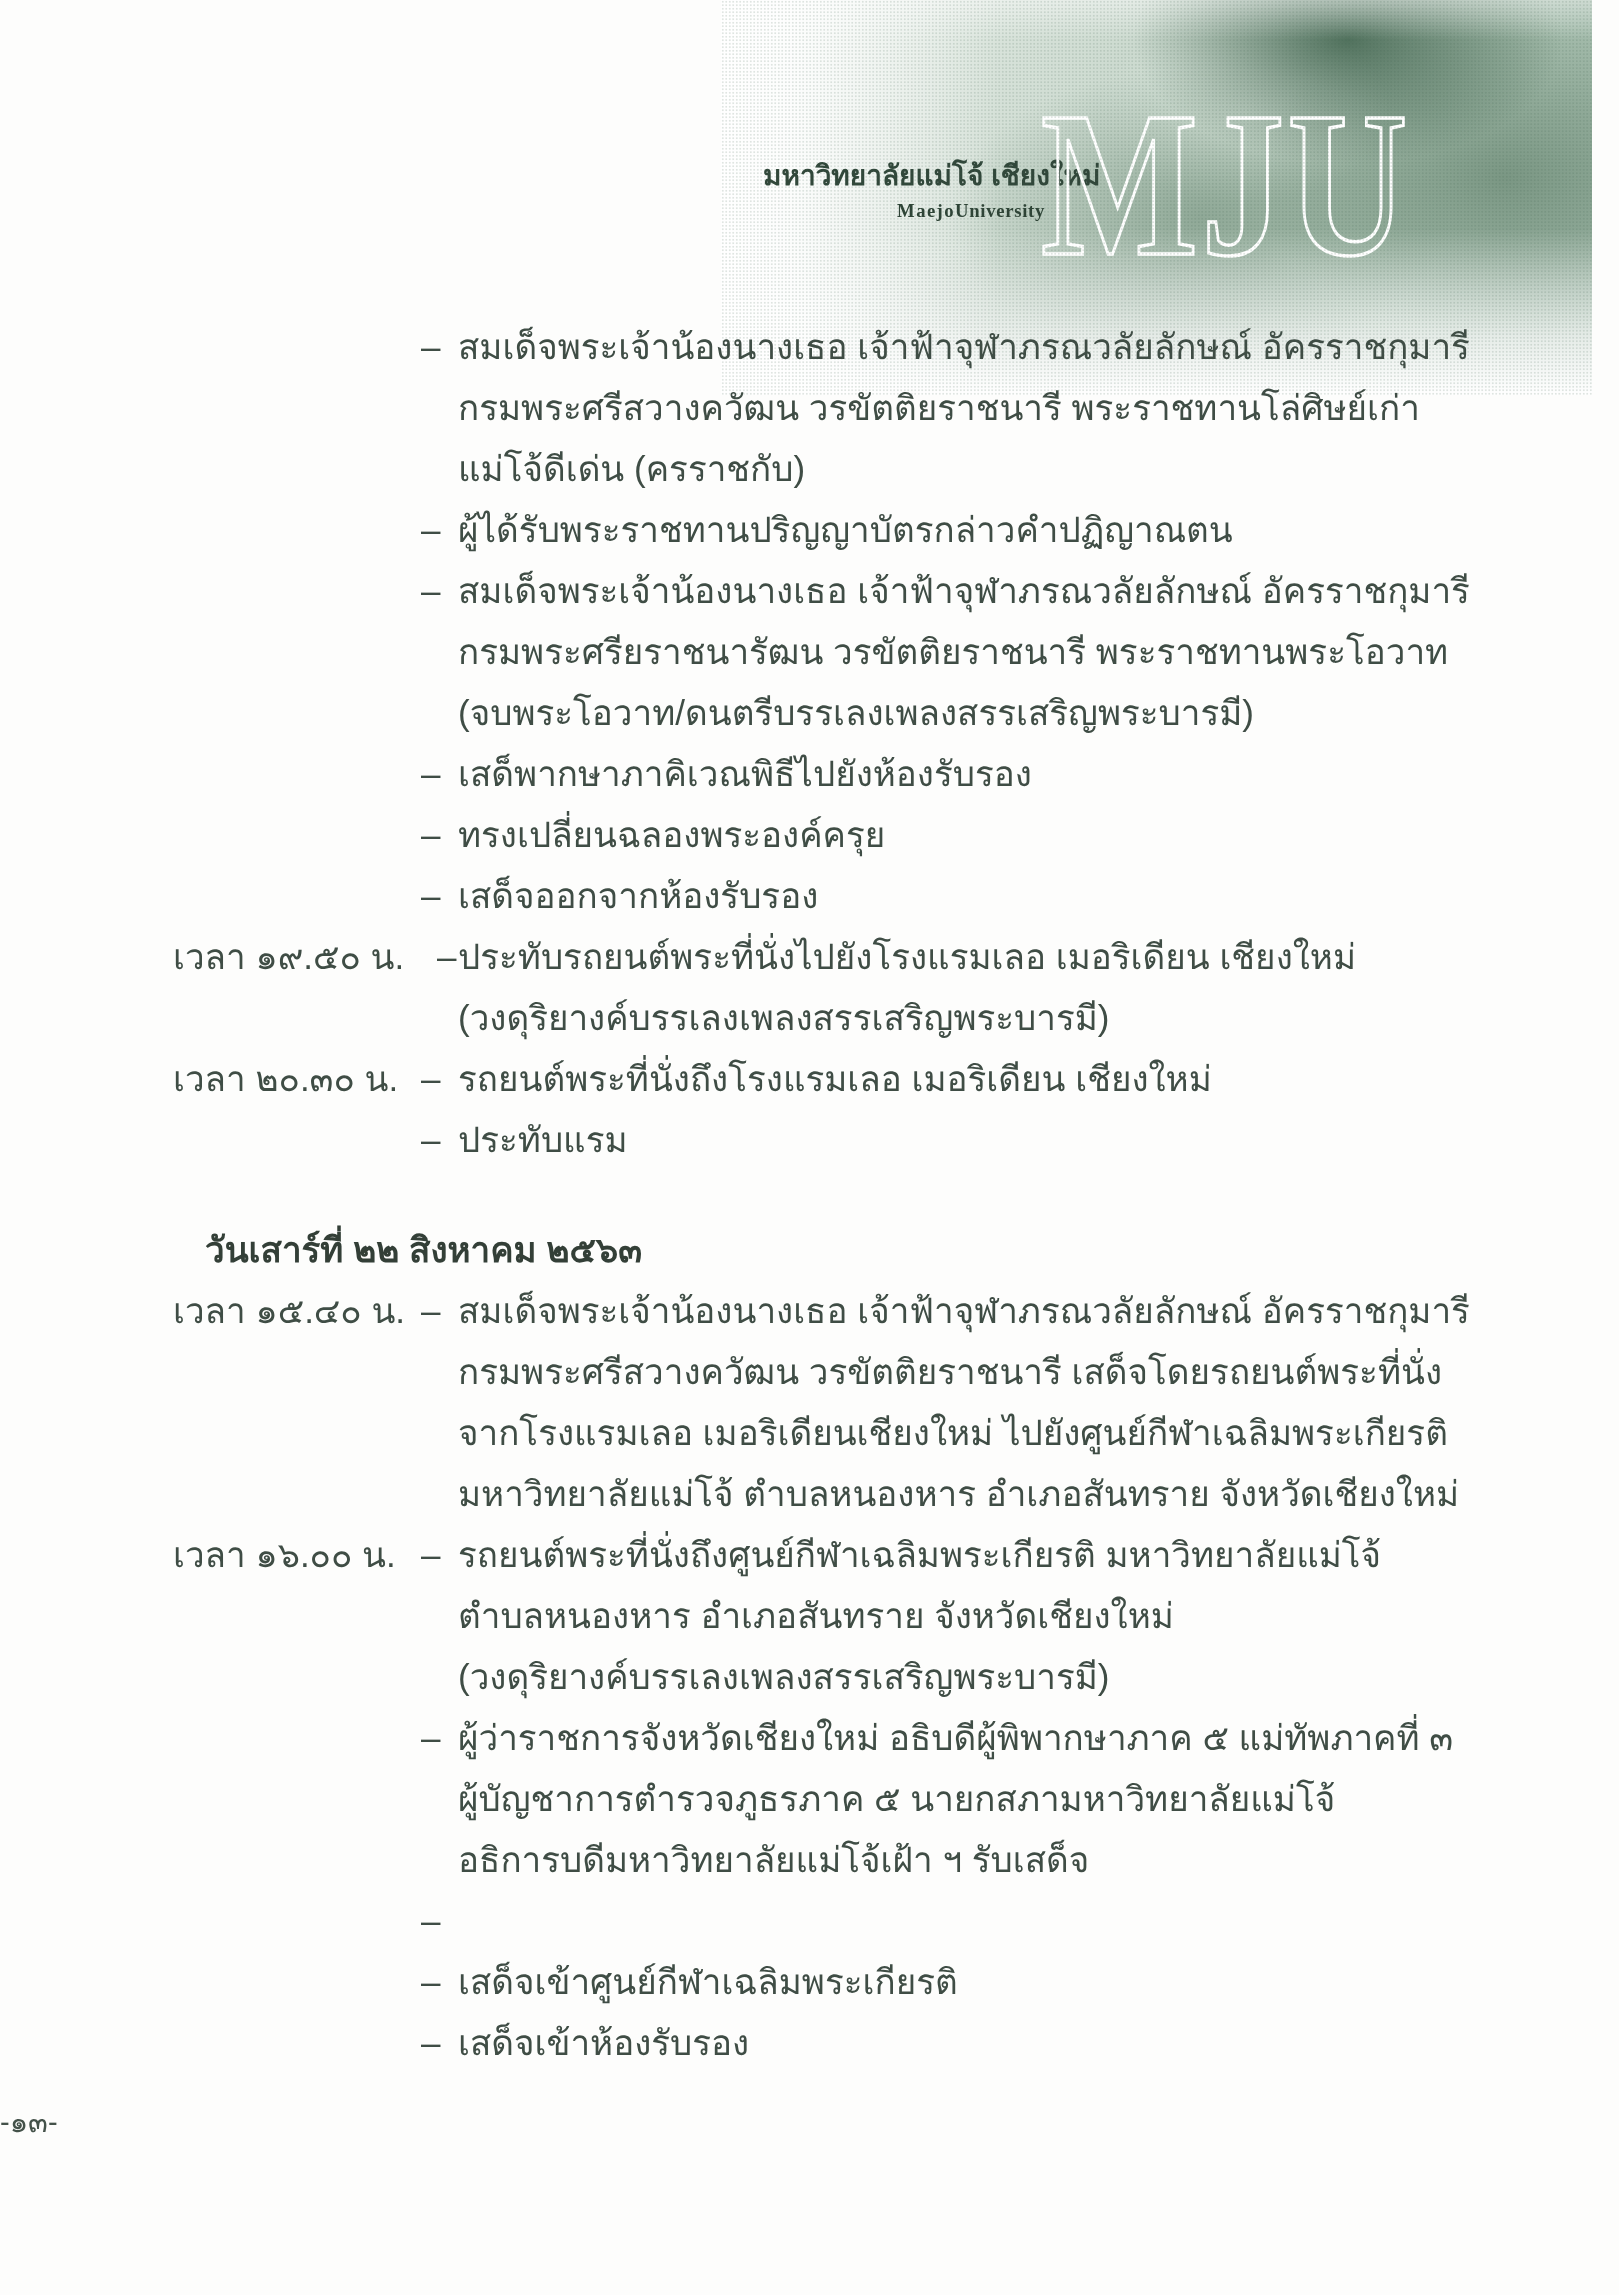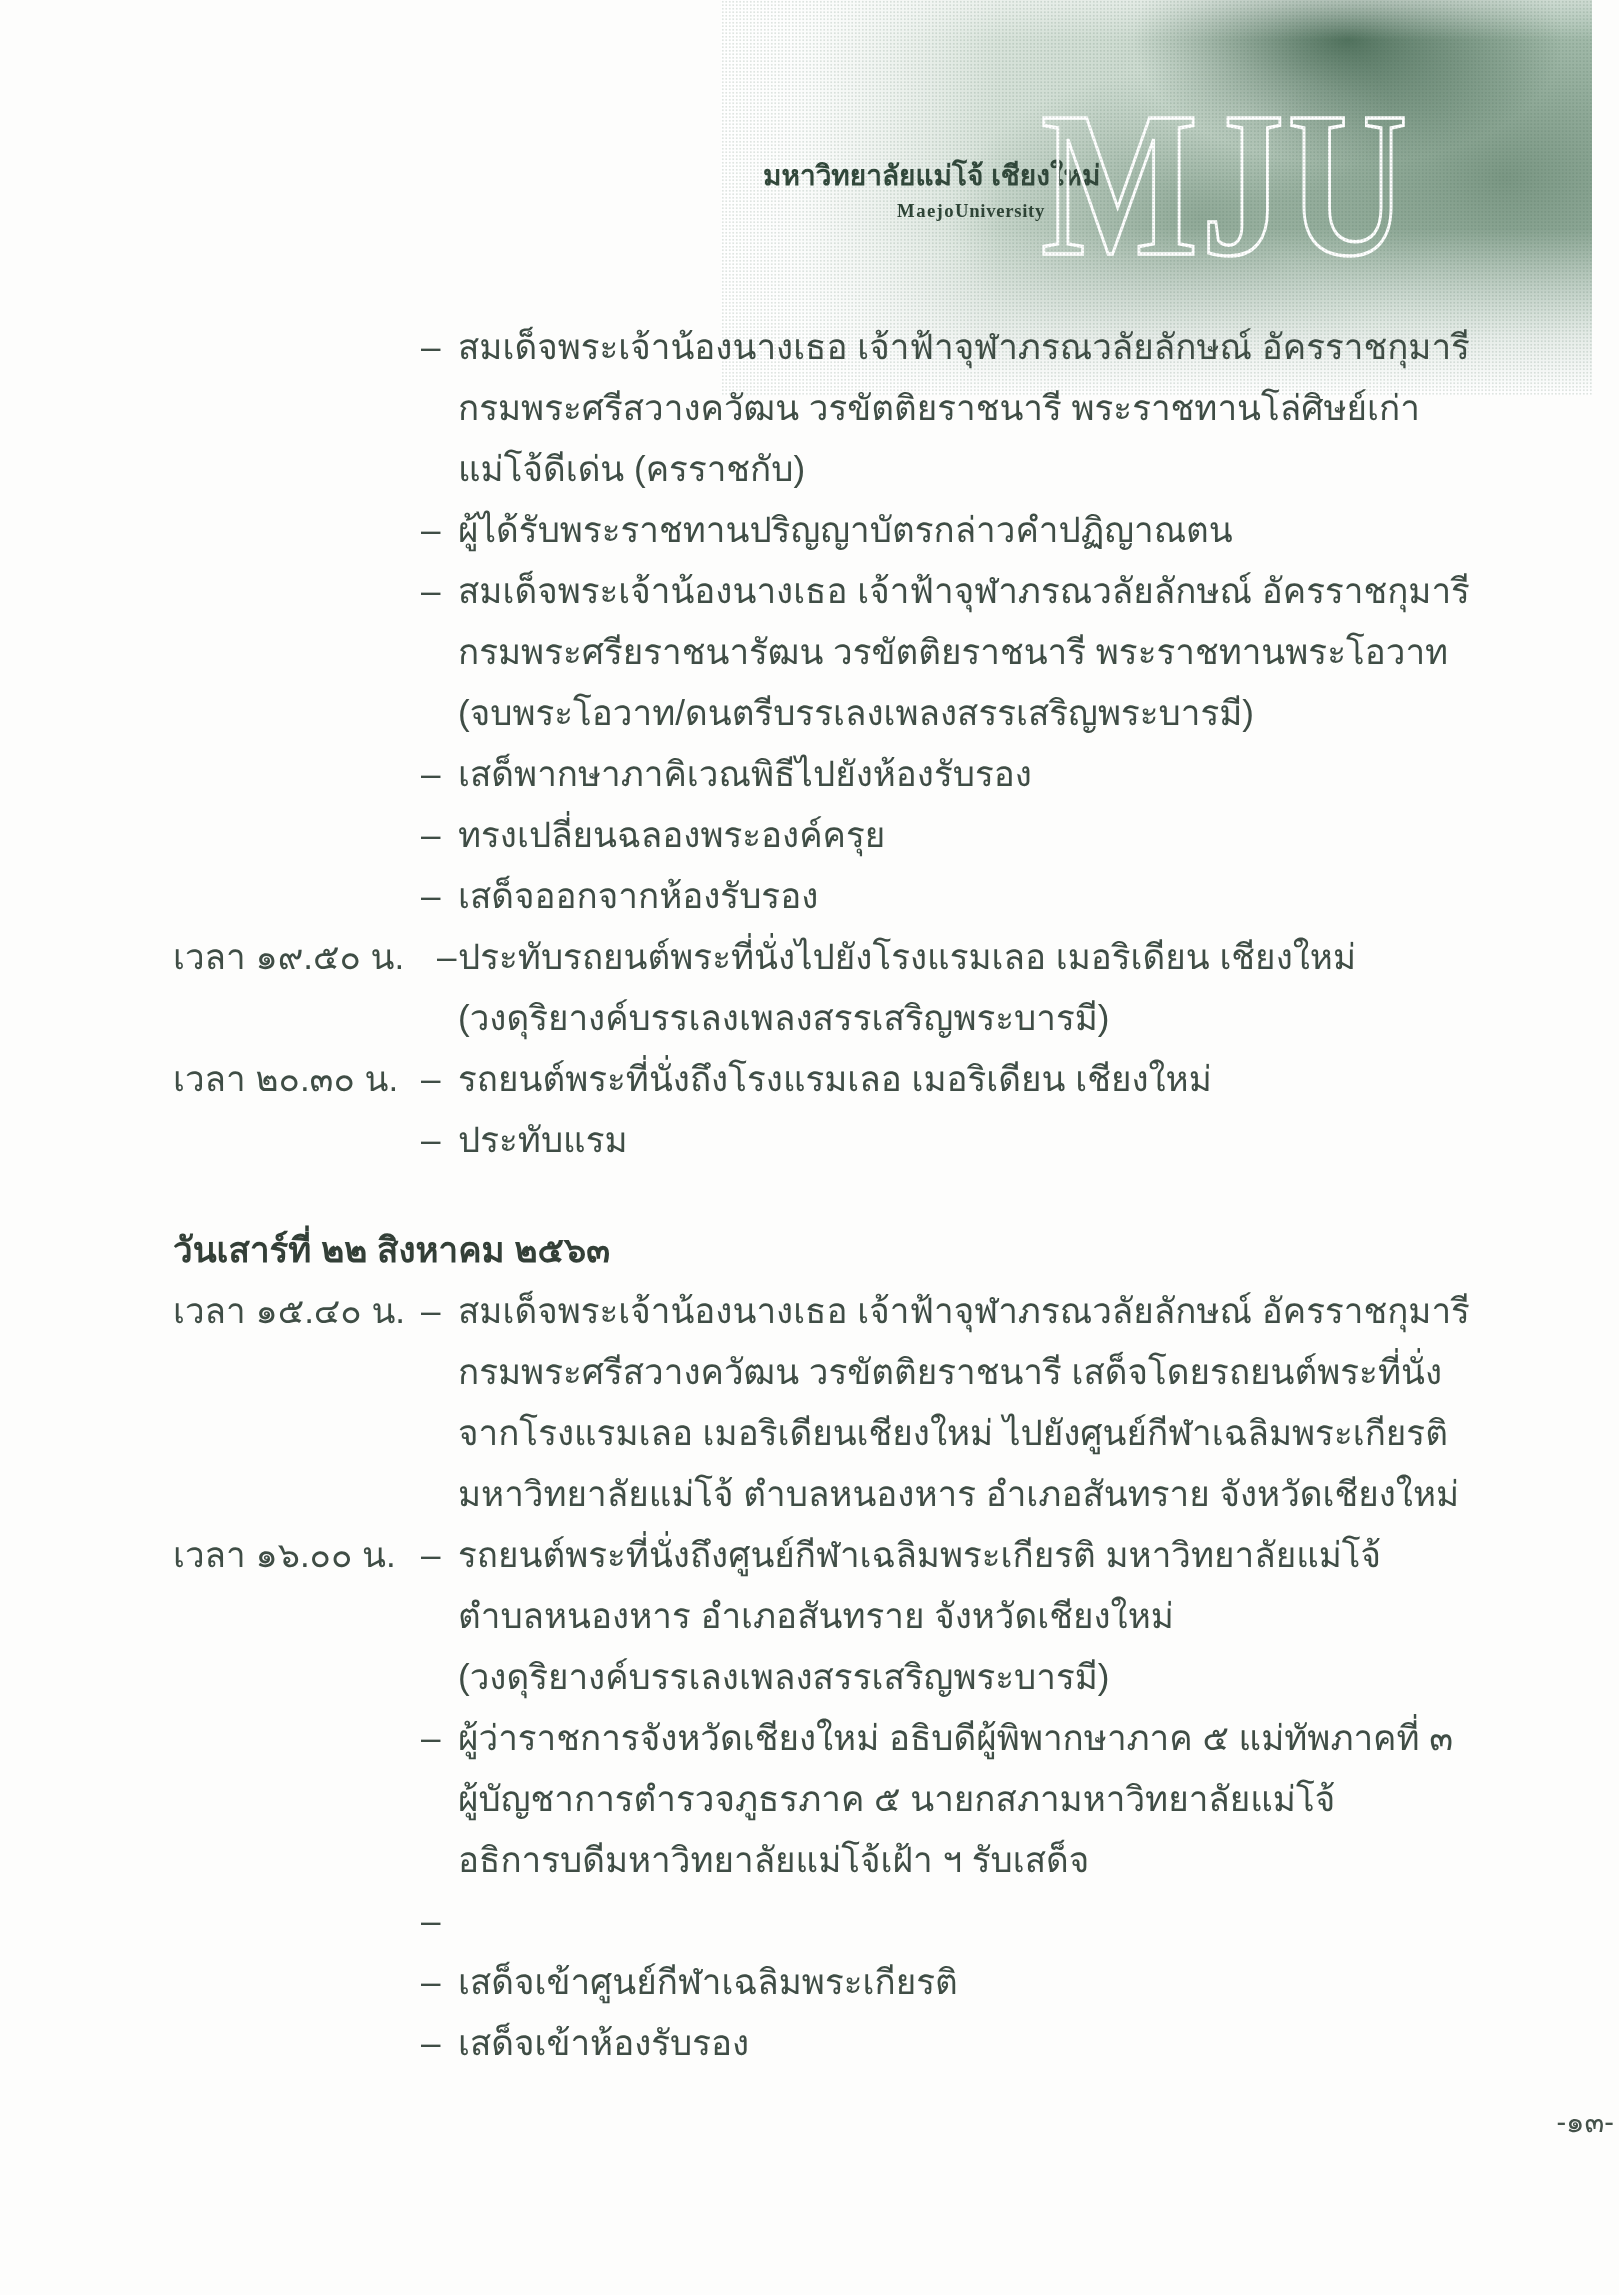--- a/index.html
+++ b/index.html
@@ -42,37 +42,37 @@
     position:absolute;left:40px;top:200px;width:284px;
     text-align:right;
     font-family:"Liberation Serif","DejaVu Serif",serif;
     font-weight:bold;font-size:18.7px;color:#2e4336;letter-spacing:0.7px;white-space:nowrap;
   }
   .brand-eng .bold-part{letter-spacing:1.4px;}
 
   
   .content{position:absolute;left:0;top:316px;width:1619px;}
   .row{position:relative;height:61px;}
-  .row.gap{margin-top:49px;}
+  .row.gap{margin-top:49px;margin-left:32px;}
   .row .cell{
     position:absolute;top:0;height:61px;line-height:61px;
     font-size:35px;white-space:nowrap;
   }
   .row .time{left:173px;text-align:center;}
   .row .dash{left:421px;}
   .row .dash.tight{left:437px;}
   .row .text{left:458px;}
   .row.heading .heading-text{
     position:absolute;left:173px;top:0;height:61px;line-height:61px;
     font-size:35px;font-weight:bold;color:#333f37;white-space:nowrap;
   }
 
   .page-number{
     position:absolute;top:2099px;left:0;width:1573px;
-    text-align:right;font-size:29px;color:#44524a;padding-left:41px;
+    text-align:left;font-size:29px;color:#44524a;
   }
 </style>
 </head>
 <body>
 
 <div class="page">
 
   <div class="banner">
     <div class="brand-thai">มหาวิทยาลัยแม่โจ้ เชียงใหม่</div>
     <div class="brand-eng">

